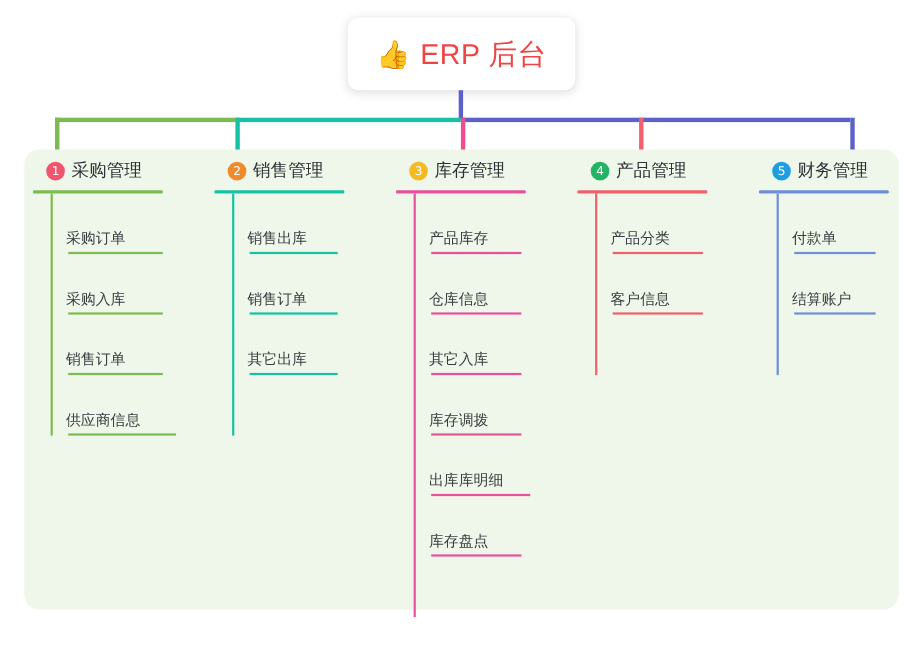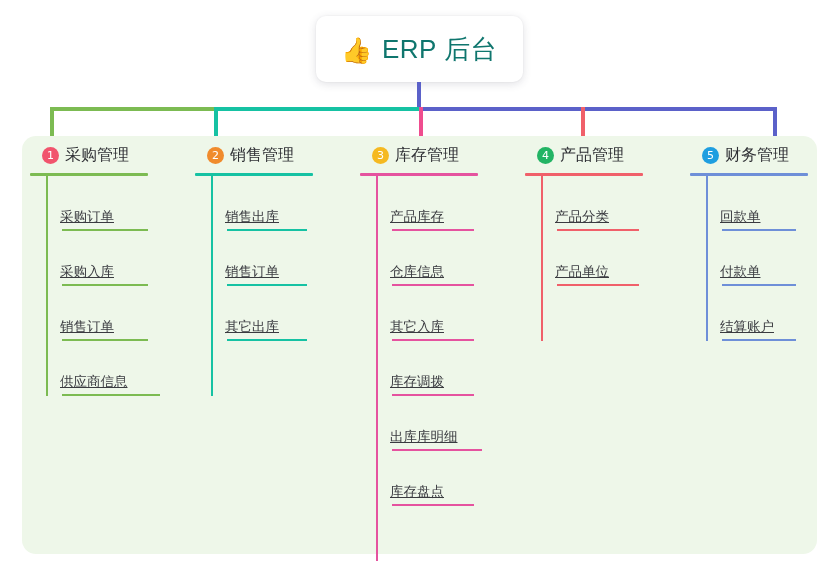--- a/index.html
+++ b/index.html
@@ -38,21 +38,21 @@
     box-sizing: border-box;
   }
   .root-emoji {
     font-size: 25px;
     line-height: 1;
     display: inline-block;
     transform: translateY(1px);
   }
   .root-title {
     font-size: 26px;
-    color: #0f766e;
+    color: #ef4444;
     letter-spacing: 0.5px;
     white-space: nowrap;
   }
 
   
   .conn {
     position: absolute;
   }
 
   
@@ -143,21 +143,20 @@
     box-sizing: border-box;
     padding-left: 14px;
     display: flex;
     align-items: flex-end;
   }
   .leaf-label {
     font-size: 13.5px;
     color: #3a3b40;
     white-space: nowrap;
     padding-bottom: 5px;
-    text-decoration: underline;
   }
   .leaf-underline {
     position: absolute;
     left: 16px;
     bottom: 0;
     height: 2px;
   }
 </style>
 </head>
 <body>
@@ -272,38 +271,34 @@
           <span class="col-title">产品管理</span>
         </div>
         <div class="col-rule" style="width: 118px; background: rgb(240, 96, 106); margin-left: 0px;"></div>
         <div class="leaves">
           <div class="spine" style="background: rgb(240, 96, 106); height: 165px;"></div>
           <div class="leaf">
             <span class="leaf-label">产品分类</span>
             <div class="leaf-underline" style="width: 82px; background: rgb(240, 96, 106);"></div>
           </div>
           <div class="leaf">
-            <span class="leaf-label">产品单位</span>
+            <span class="leaf-label">客户信息</span>
             <div class="leaf-underline" style="width: 82px; background: rgb(240, 96, 106);"></div>
           </div>
         </div>
       </div>
       <div class="column" style="left: 690px; width: 150px;">
         <div class="col-head">
           <span class="badge" style="background: rgb(30, 158, 224);">5</span>
           <span class="col-title">财务管理</span>
         </div>
         <div class="col-rule" style="width: 118px; background: rgb(110, 143, 216); margin-left: 0px;"></div>
         <div class="leaves">
           <div class="spine" style="background: rgb(110, 143, 216); height: 165px;"></div>
           <div class="leaf">
-            <span class="leaf-label">回款单</span>
-            <div class="leaf-underline" style="width: 74px; background: rgb(110, 143, 216);"></div>
-          </div>
-          <div class="leaf">
             <span class="leaf-label">付款单</span>
             <div class="leaf-underline" style="width: 74px; background: rgb(110, 143, 216);"></div>
           </div>
           <div class="leaf">
             <span class="leaf-label">结算账户</span>
             <div class="leaf-underline" style="width: 74px; background: rgb(110, 143, 216);"></div>
           </div>
         </div>
       </div>
     </div>

